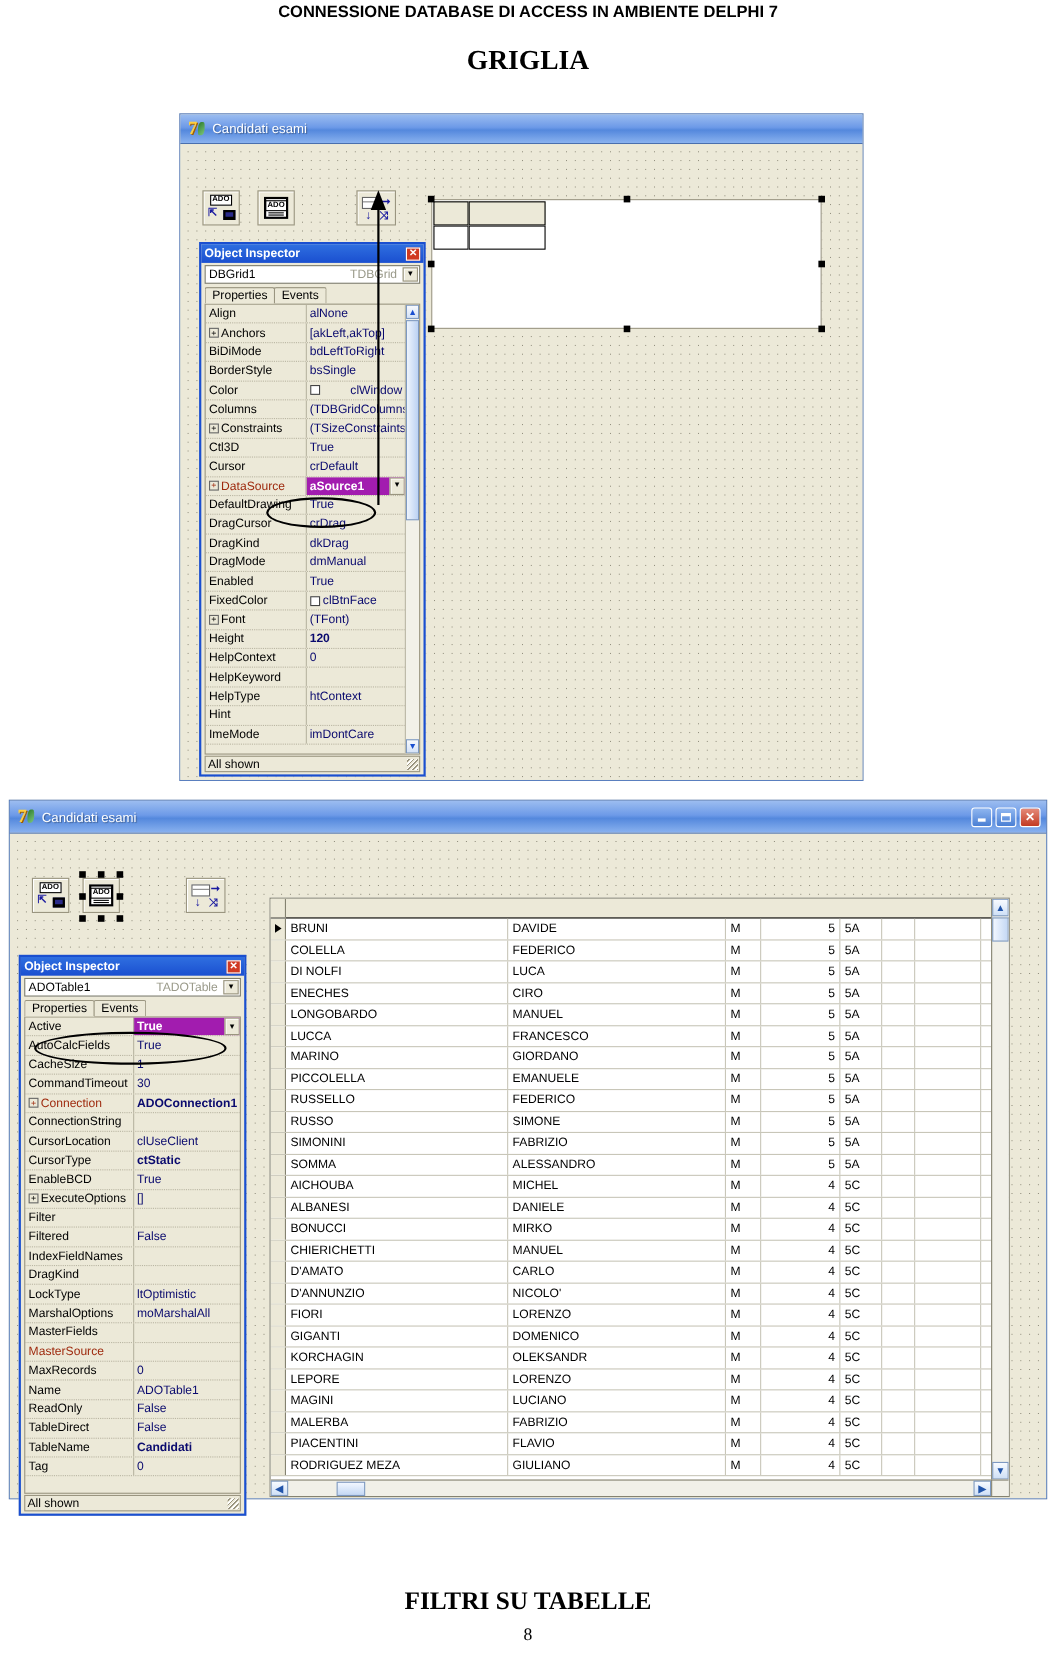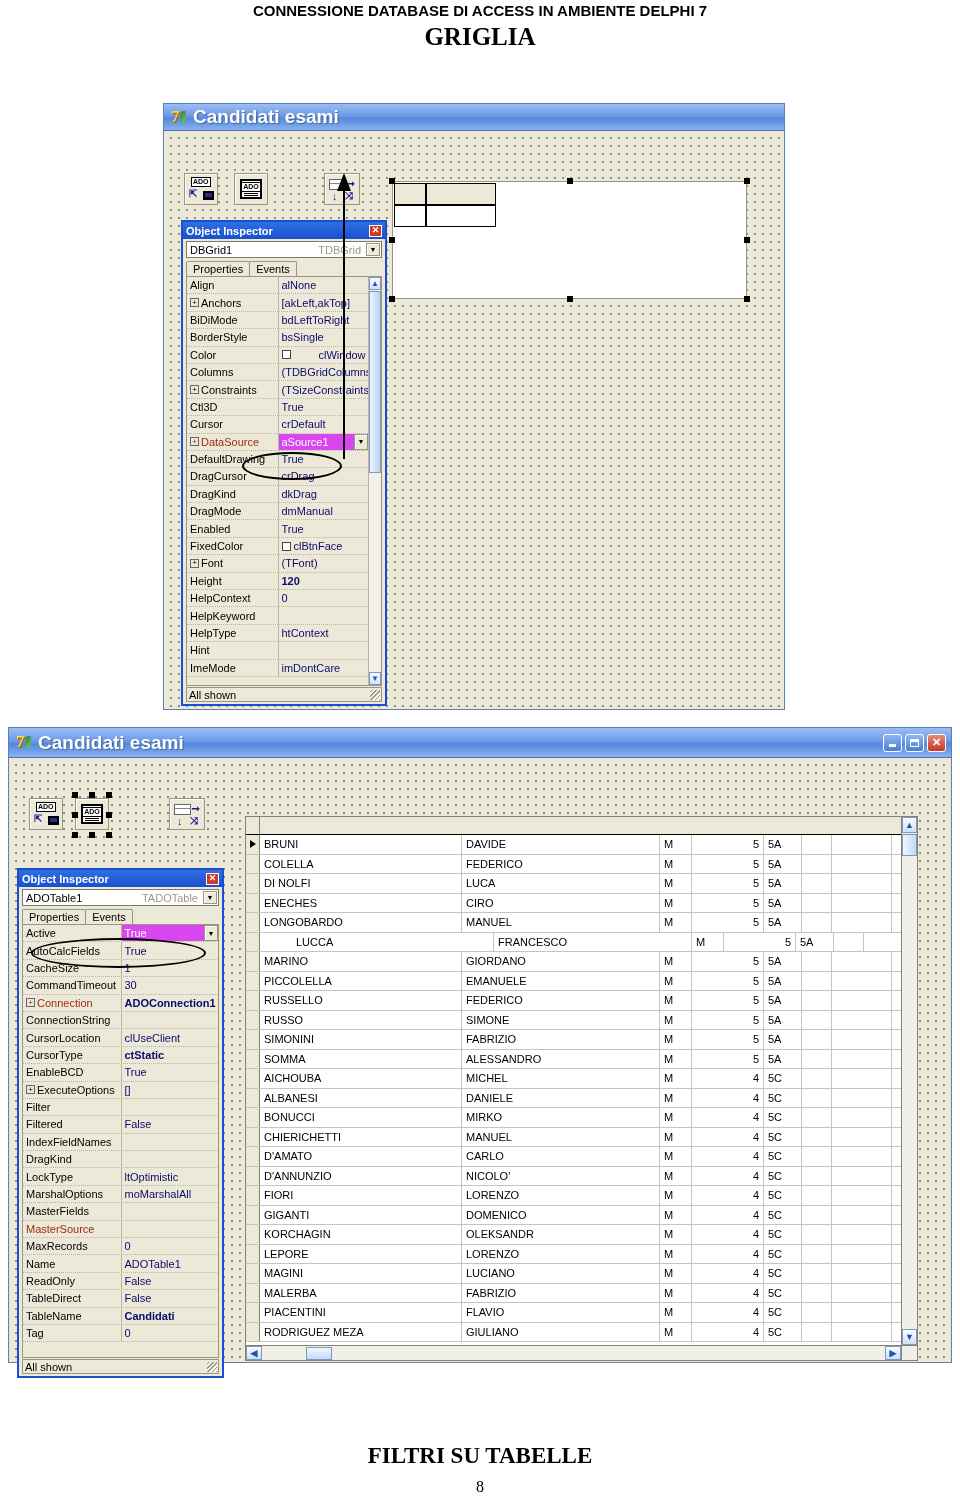--- a/index.html
+++ b/index.html
@@ -13,21 +13,21 @@
   .page { position: relative; width: 960px; height: 1510px; background:#fff; }
 
   
   .doc-title {
     position:absolute; top:2px; left:0; width:960px;
     text-align:center; font-size:15px; font-weight:bold;
     font-family:"Liberation Sans", sans-serif; color:#000;
     letter-spacing:0px;
   }
   .doc-subtitle {
-    position:absolute; top:23px; left:0; width:960px;
+    position:absolute; top:42px; left:0; width:960px;
     text-align:center; font-size:25px; font-weight:bold;
     font-family:"Liberation Serif", serif; color:#000;
   }
   .doc-footer {
     position:absolute; top:1443px; left:0; width:960px;
     text-align:center; font-size:23px; font-weight:bold;
     font-family:"Liberation Serif", serif; color:#000;
   }
   .doc-pagenum {
     position:absolute; top:1478px; left:0; width:960px;
@@ -37,21 +37,21 @@
 
   
   .dform { position:absolute; border:1px solid #5a7fbe; background:#ece9d8; }
   .dform-title {
     height:27px;
     background: linear-gradient(to bottom,#9cbdf0 0%, #6d9ae8 45%, #5488dd 55%, #8ab2ef 100%);
     display:flex; align-items:center; padding-left:7px; gap:6px;
     border-bottom:1px solid #4a6fae;
   }
   .dform-title .tlabel {
-    color:#ffffff; font-size:19px; font-weight:bold;
+    color:#ffffff; font-size:12px; font-weight:normal;
     font-family:"Liberation Sans", sans-serif;
     text-shadow: 1px 1px 1px rgba(0,0,0,.35);
   }
   .delphi-logo {
     width:16px;height:17px;display:inline-block;position:relative;
   }
   .delphi-logo:before{
     content:"7"; position:absolute; left:0; top:-2px;
     font-family:"Liberation Serif",serif; font-size:17px; font-weight:bold;
     color:#ffd040; text-shadow:1px 1px 0 #a06000;
@@ -174,21 +174,21 @@
     width:9px;height:9px;border:1px solid #666; background:#ece9d8; font-size:8px;
     display:inline-flex; align-items:center; justify-content:center; line-height:1; flex:0 0 auto;
   }
   .oi-val {
     width:50%; padding-left:3px; color:#0a0a6e; white-space:nowrap; overflow:hidden;
     border-left:1px solid #b9b5a2; height:100%; display:flex; align-items:center; gap:3px;
   }
   .oi-val.bold { font-weight:bold; }
   .oi-swatch { width:9px;height:9px;border:1px solid #444;background:#fff; flex:0 0 auto; }
   .oi-val.selected {
-    background:#d946ef; color:#fff; font-weight:normal;
+    background:#a21caf; color:#fff; font-weight:bold;
   }
   .oi-scroll {
     position:absolute; right:0; top:0; bottom:0; width:13px; background:#f2f1e8;
     border-left:1px solid #b9b5a2;
   }
   .oi-scroll .up, .oi-scroll .dn {
     height:13px; background:linear-gradient(to bottom,#f7f9fd,#d4e2f7);
     border:1px solid #7d99c2; display:flex;align-items:center;justify-content:center;
     font-size:8px; color:#1a4fd0;
   }
@@ -889,21 +889,21 @@
               <div class="cell" style="width: 202px; flex: 0 0 202px;">LONGOBARDO</div>
               <div class="cell" style="width: 198px; flex: 0 0 198px;">MANUEL</div>
               <div class="cell" style="width: 32px; flex: 0 0 32px;">M</div>
               <div class="cell num" style="width: 72px; flex: 0 0 72px;">5</div>
               <div class="cell" style="width: 38px; flex: 0 0 38px;">5A</div>
               <div class="cell" style="width: 30px; flex: 0 0 30px;"></div>
               <div class="cell" style="width: 60px; flex: 0 0 60px;"></div>
             </div>
             <div class="dg-row">
               <div class="dg-ind"></div>
-              <div class="cell" style="width: 202px; flex: 0 0 202px; margin-left: 32px;">LUCCA</div>
+              <div class="cell" style="width: 202px; flex: 0 0 202px;">LUCCA</div>
               <div class="cell" style="width: 198px; flex: 0 0 198px;">FRANCESCO</div>
               <div class="cell" style="width: 32px; flex: 0 0 32px;">M</div>
               <div class="cell num" style="width: 72px; flex: 0 0 72px;">5</div>
               <div class="cell" style="width: 38px; flex: 0 0 38px;">5A</div>
               <div class="cell" style="width: 30px; flex: 0 0 30px;"></div>
               <div class="cell" style="width: 60px; flex: 0 0 60px;"></div>
             </div>
             <div class="dg-row">
               <div class="dg-ind"></div>
               <div class="cell" style="width: 202px; flex: 0 0 202px; text-align: center;">MARINO</div>

